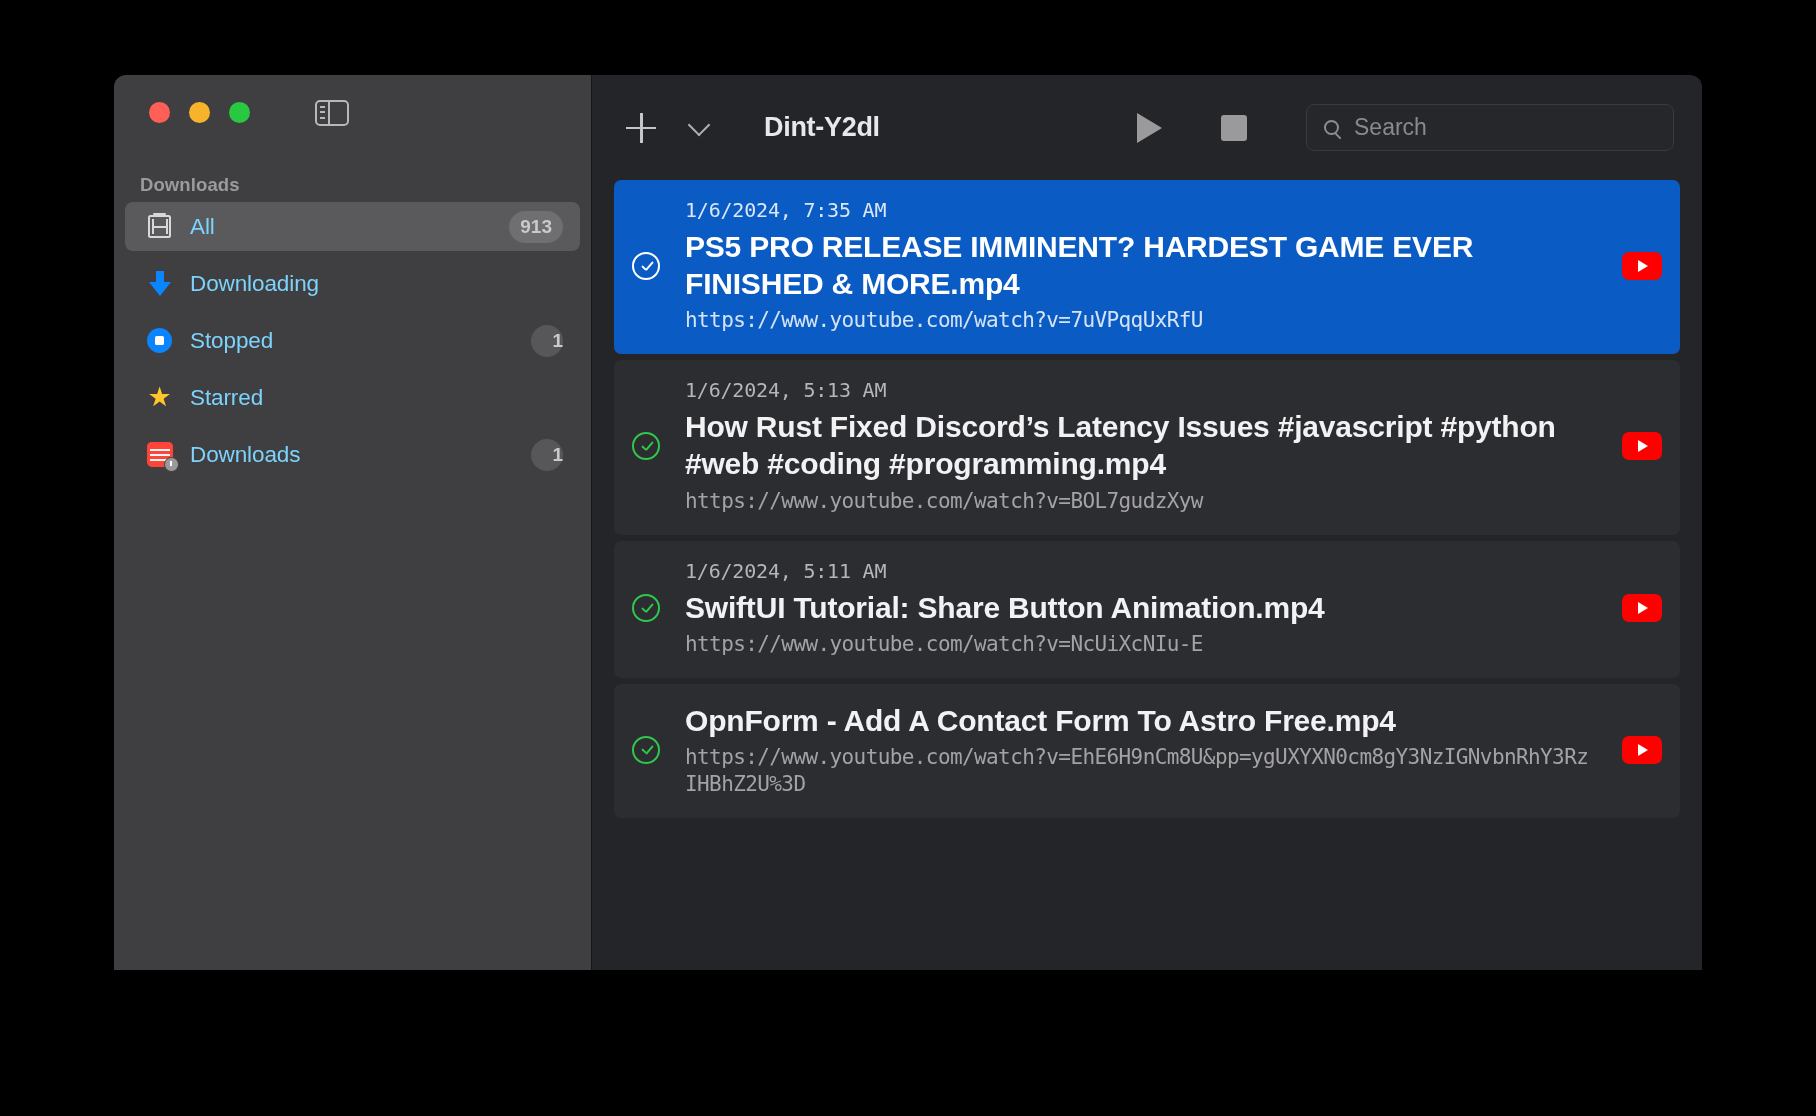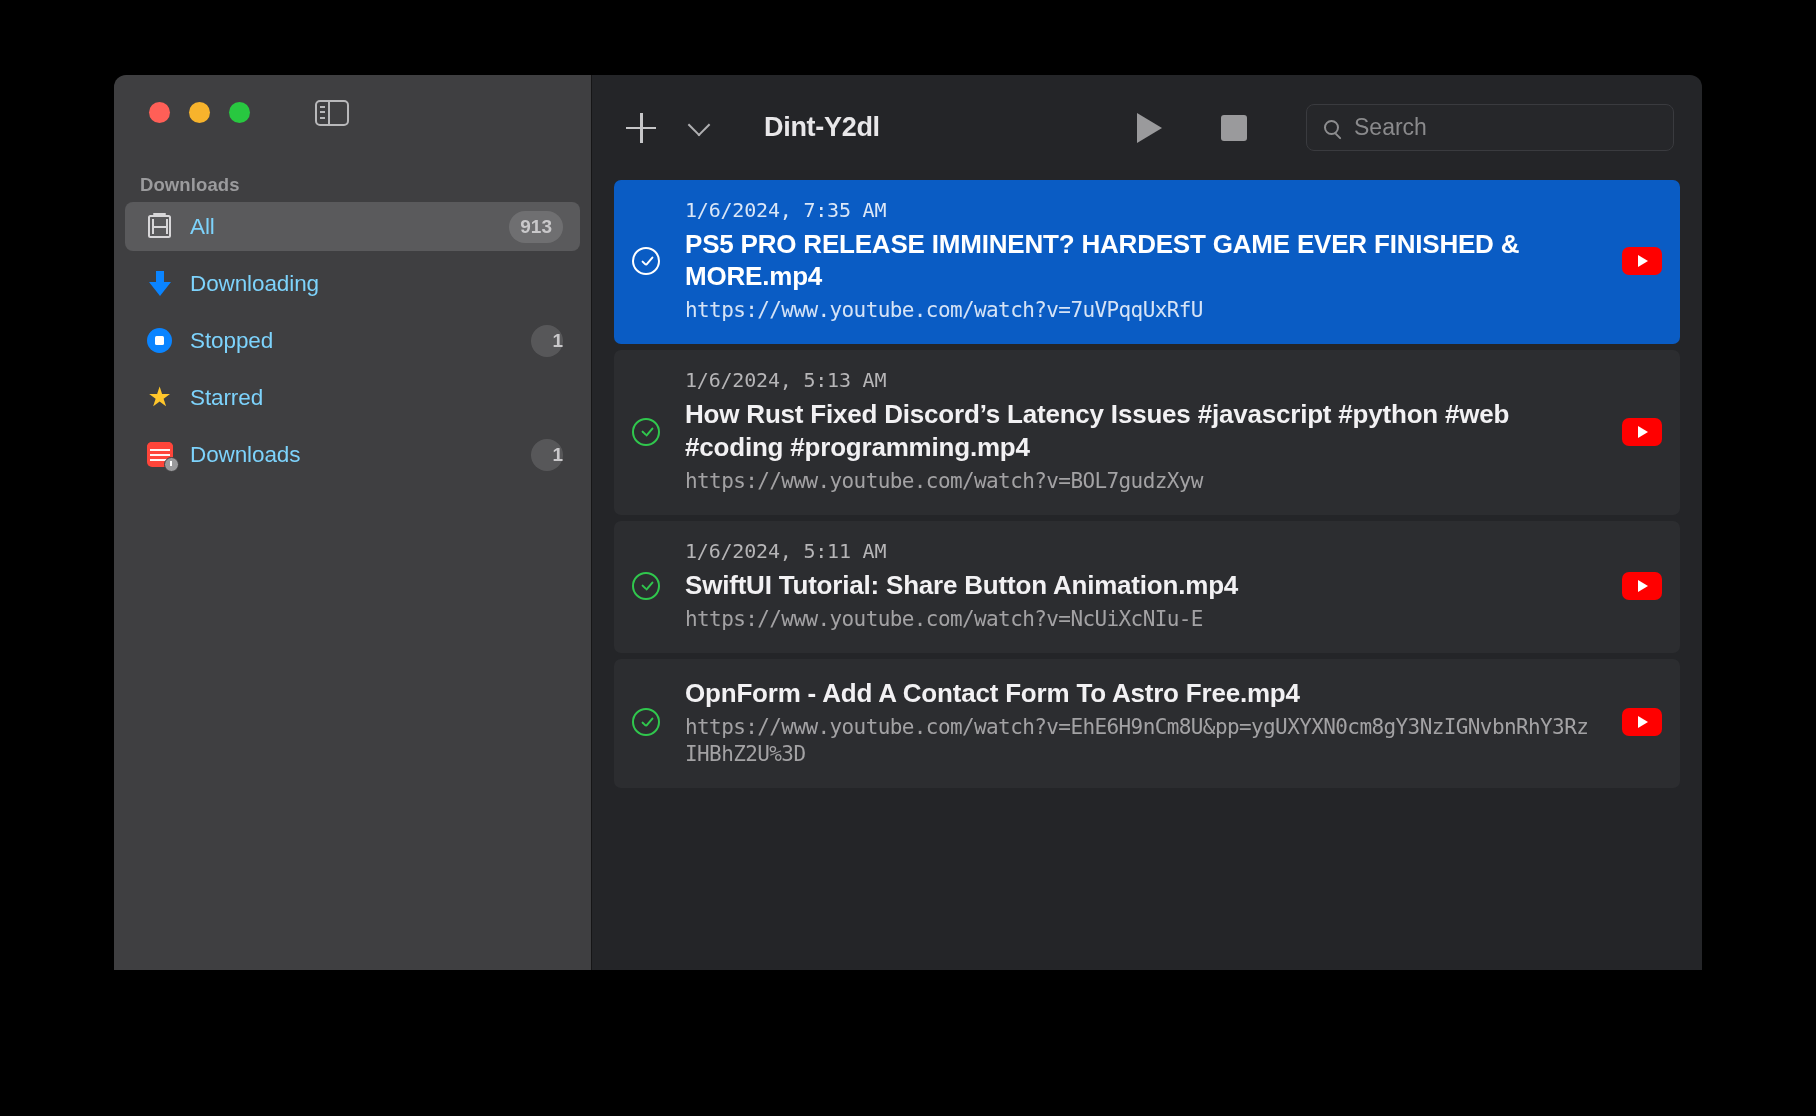--- a/index.html
+++ b/index.html
@@ -293,21 +293,21 @@
   .row-date {
     color: #b6b5b7;
     font-family: "DejaVu Sans Mono", monospace;
     font-size: 20px;
     margin-bottom: 6px;
     letter-spacing: -0.2px;
   }
   .row.selected .row-date { color: #dbe7f7; }
   .row-title {
     color: #f2f1f3;
-    font-size: 26px;
+    font-size: 30px;
     font-weight: bold;
     line-height: 1.24;
     letter-spacing: -0.2px;
   }
   .row.selected .row-title { color: #ffffff; }
   .row-url {
     color: #a3a2a4;
     font-family: "DejaVu Sans Mono", monospace;
     font-size: 21px;
     margin-top: 5px;

